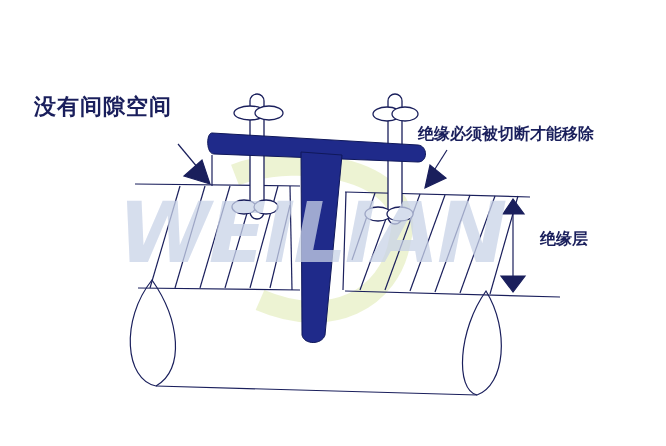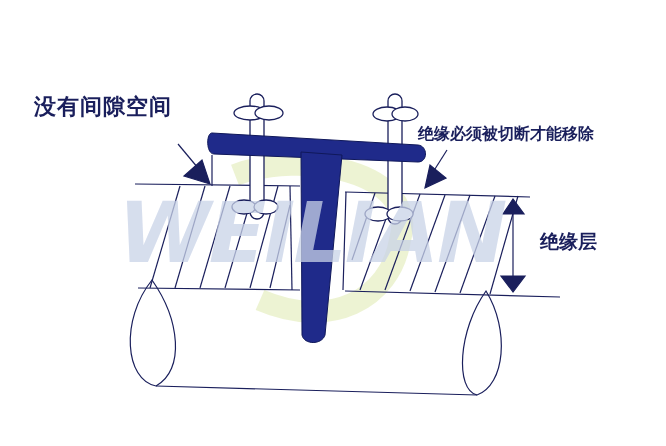--- a/index.html
+++ b/index.html
@@ -3,21 +3,21 @@
 <meta charset="utf-8">
 <style>
   html, body { margin: 0; padding: 0; background: #ffffff; }
   body { width: 666px; height: 446px; position: relative; overflow: hidden;
          font-family: "DejaVu Sans", sans-serif; }
   #stage { position: absolute; left: 0; top: 0; width: 666px; height: 446px; }
   .label { position: absolute; color: #1a1f5c; font-weight: bold;
            font-family: "DejaVu Sans", sans-serif; white-space: nowrap; }
   #title-label { left: 34px; top: 92px; font-size: 22px; letter-spacing: 1px; }
   #note-label { left: 418px; top: 124px; font-size: 16px; }
-  #layer-label { left: 540px; top: 229px; font-size: 19px; }
+  #layer-label { left: 540px; top: 229px; font-size: 16px; }
   .wm-latin { position: absolute; left: 118px; top: 184px; font-size: 84px;
               font-style: italic; font-weight: bold; color: #c9d3e8; opacity: 0.75;
               letter-spacing: -2px; font-family: "DejaVu Sans", sans-serif; }
   .wm-cn { position: absolute; left: 398px; top: 167px; font-size: 40px;
            font-weight: bold; color: #c9d3e8; opacity: 0.8; letter-spacing: 18px;
            font-family: "DejaVu Sans", sans-serif; }
 </style>
 </head>
 <body>
 

